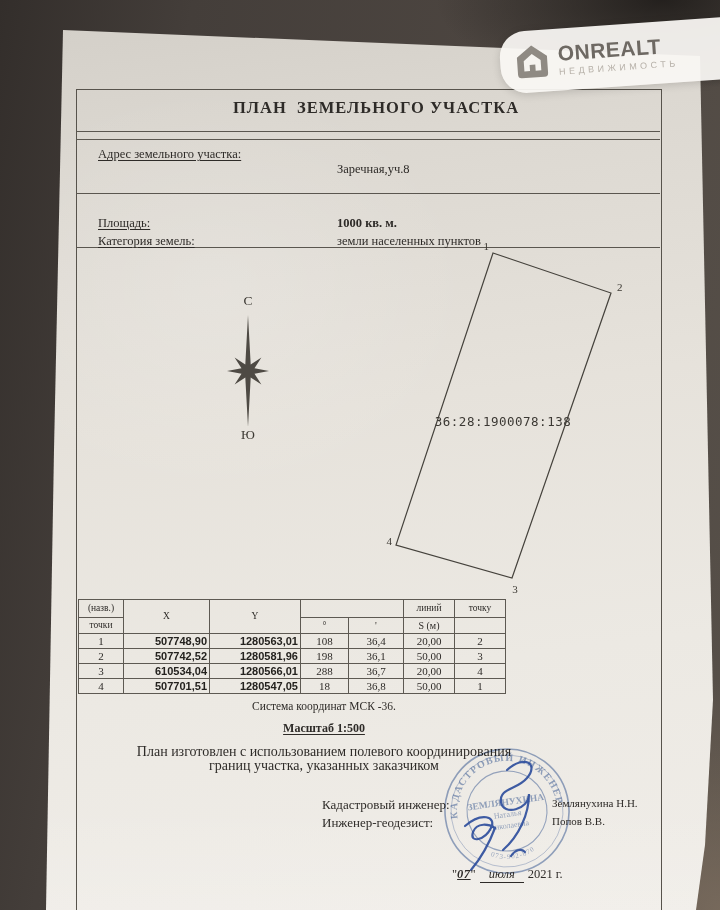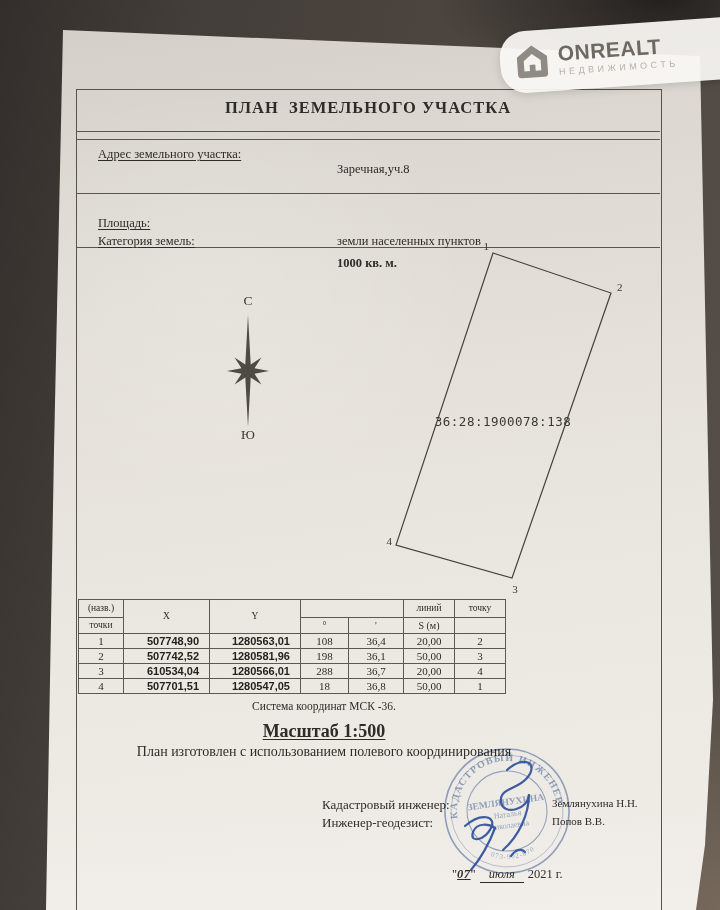--- a/index.html
+++ b/index.html
@@ -19,37 +19,37 @@
   }
   .paper::before{content:"";position:absolute;inset:0;pointer-events:none;
     background:
       radial-gradient(55% 35% at 30% 32%, rgba(255,255,255,.16) 0%, rgba(255,255,255,0) 65%),
       linear-gradient(100deg, rgba(92,85,77,.10) 0%, rgba(92,85,77,0) 9%),
       linear-gradient(0deg, rgba(255,255,255,.12) 0%, rgba(255,255,255,0) 12%);
   }
   .frame{position:absolute;left:76px;top:89px;width:584px;height:830px;border:1.4px solid #57534c;}
   .hline{position:absolute;left:76px;width:584px;border-top:1.2px solid #5a564f;}
   .title{position:absolute;left:76px;top:98px;width:584px;text-align:center;
-    font-size:16.5px;font-weight:bold;letter-spacing:1px;white-space:pre;}
+    font-size:16.5px;font-weight:bold;letter-spacing:1px;white-space:pre;padding-left:8px;}
   .lbl{position:absolute;font-size:12.5px;text-decoration:underline;text-underline-offset:2px;}
   .val{position:absolute;font-size:12.5px;}
-  .bold{font-weight:bold;margin-top:40px;}
+  .bold{font-weight:bold;}
   .centerblock{position:absolute;left:76px;width:496px;text-align:center;}
   .coordsys{font-size:11.5px;}
-  .scale{font-size:18px;font-weight:bold;text-decoration:underline;text-underline-offset:2px;}
+  .scale{font-size:12px;font-weight:bold;text-decoration:underline;text-underline-offset:2px;}
   .note{font-size:14px;}
   table.coords{position:absolute;left:78px;top:599px;border-collapse:collapse;table-layout:fixed;
     width:427px;}
   table.coords td{border:1.1px solid #5d5952;text-align:center;padding:0;overflow:hidden;
     font-size:10px;line-height:1;}
   table.coords tr.h1 td{height:17px;font-size:9.5px;}
   table.coords tr.h2 td{height:15px;font-size:10px;}
   table.coords tr.d td{height:14px;font-size:11px;}
   table.coords td.xy{font-family:"Liberation Sans",sans-serif;font-size:12px;font-weight:600;
-    text-align:right;padding-right:10px;color:#24221f;}
+    text-align:right;padding-right:2px;color:#24221f;}
   table.coords td.big{font-size:11.5px;}
   .sig-role{position:absolute;left:322px;font-size:13px;}
   .sig-name{position:absolute;left:552px;font-size:11px;}
   .dateline{position:absolute;left:452px;top:867px;font-size:12.5px;white-space:nowrap;}
   .dateline .day{font-style:italic;font-weight:600;text-decoration:underline;letter-spacing:.5px;}
   .dateline .month{font-style:italic;display:inline-block;border-bottom:1px solid #2e2b28;
     padding:0 9px;margin:0 4px;}
   .wm{position:absolute;left:500px;top:24px;width:250px;height:62px;
     background:rgba(249,247,243,.94);border-radius:26px 10px 10px 26px;
     transform:rotate(-4deg);display:flex;align-items:center;box-sizing:border-box;
@@ -161,20 +161,21 @@
         <td>36,8</td>
         <td>50,00</td>
         <td>1</td>
       </tr>
     </tbody>
       </table>
 
     <div class="centerblock coordsys" style="top:700px">Система координат МСК -36.</div>
     <div class="centerblock scale" style="top:721px">Масштаб 1:500</div>
     <div class="centerblock note" style="top:744px">План изготовлен с использованием полевого координирования</div>
+    <div class="centerblock note" style="top:758px">границ участка, указанных заказчиком</div>
 
     <div class="sig-role" style="top:797px">Кадастровый инженер:</div>
     <div class="sig-role" style="top:815px">Инженер-геодезист:</div>
     <div class="sig-name" style="top:797px">Землянухина Н.Н.</div>
     <div class="sig-name" style="top:815px">Попов В.В.</div>
 
     <svg style="position:absolute;left:433px;top:737px;mix-blend-mode:multiply" width="148" height="148" viewBox="0 0 148 148">
       <g transform="rotate(-8 74 74)" opacity="0.82">
         <circle cx="74" cy="74" r="62" fill="none" stroke="rgba(52,88,156,.62)" stroke-width="1.6"></circle>
         <circle cx="74" cy="74" r="56" fill="none" stroke="rgba(52,88,156,.5)" stroke-width=".7"></circle>

